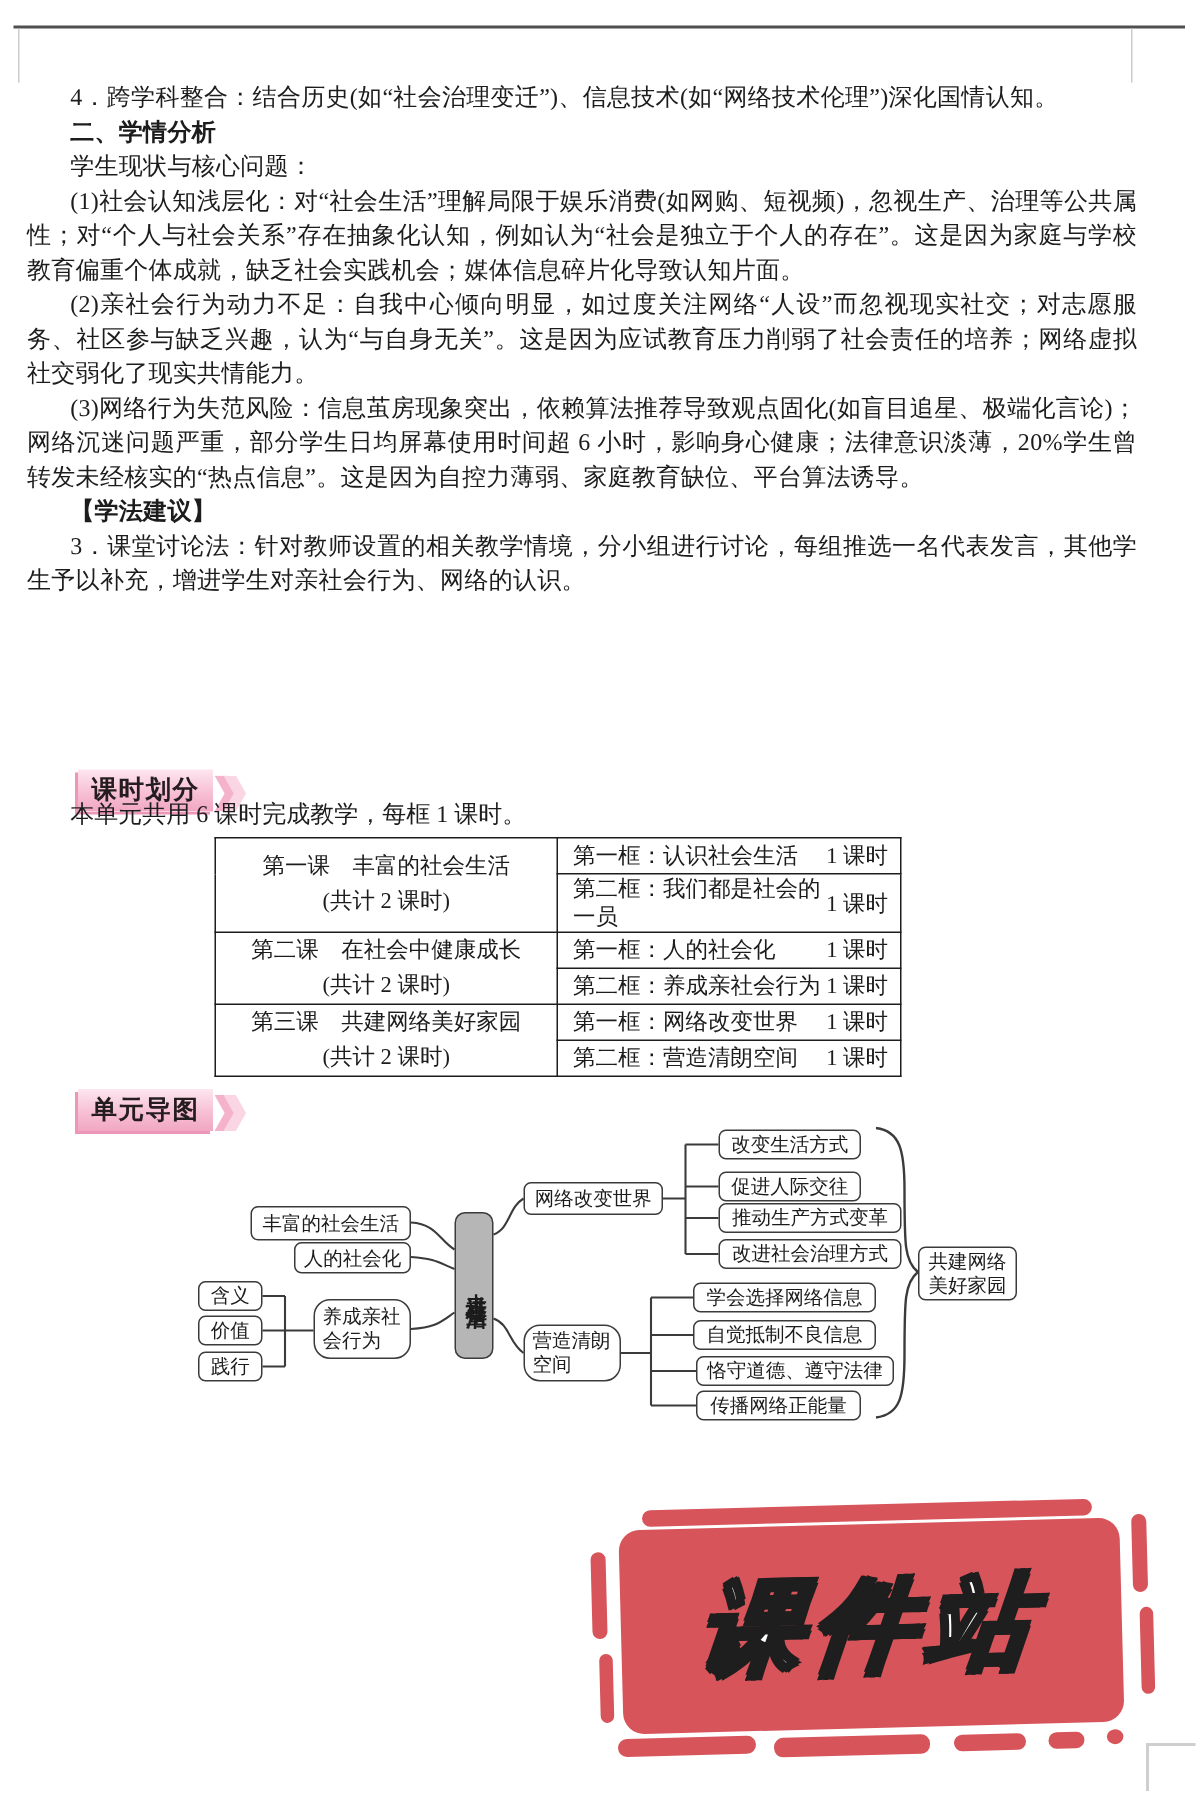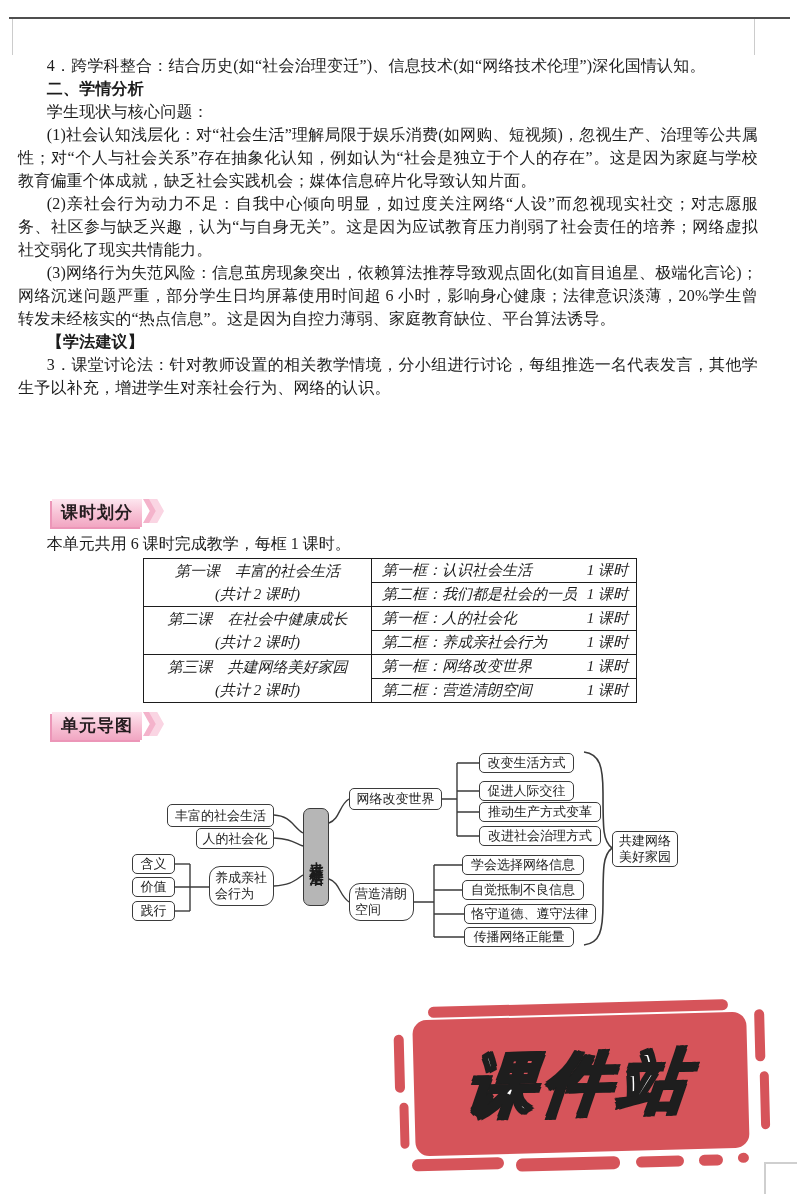--- a/index.html
+++ b/index.html
@@ -19,39 +19,39 @@
 
   
   .doc { position:absolute; left:18px; top:54px; width:740px; }
   .doc p {
     font-size:16px; line-height:23px; text-indent:1.8em;
     text-align:justify; letter-spacing:0.2px;
   }
   .doc p.bold { font-weight:bold; }
 
   
-  .badge { position:absolute; display:flex; align-items:flex-start; height:42px;
+  .badge { position:absolute; display:flex; align-items:flex-end; height:42px;
     font-family:"Liberation Sans","DejaVu Sans",sans-serif; }
   .badge-label {
     display:inline-block; padding:2px 9px 3px 9px;
     background:linear-gradient(180deg,#fde6ef 0%,#f7c0d4 55%,#f1a6c2 100%);
     box-shadow:-2px 2px 0 #ec96b8;
     font-size:17px; font-weight:bold; color:#241c1f; letter-spacing:1px;
   }
   .badge-chevron { width:15px; height:24px; margin-left:-7px;
     clip-path:polygon(0 0,55% 0,100% 50%,55% 100%,0 100%,45% 50%); }
   .badge-chevron.c1 { background:#f4b3cb; margin-left:1px; }
   .badge-chevron.c2 { background:#fad5e3; margin-left:-9px; }
 
   .intro-line { position:absolute; left:18px; top:532px; width:740px;
     font-size:16px; line-height:23px; text-indent:1.8em; }
 
   
-  .sched { position:absolute; left:143px; top:558px; width:494px;
-    border-collapse:collapse; table-layout:fixed;font-style:italic; }
+  .sched { position:absolute; left:143px; top:558px; width:458px;
+    border-collapse:collapse; table-layout:fixed; }
   .sched td { border:1.5px solid #1d1d1d; height:24px; font-size:15px; padding:0; }
   .sched td.course { width:228px; text-align:center; vertical-align:middle; }
   .sched td.course div { line-height:23px; }
   .sched .cellflex { display:flex; justify-content:space-between; align-items:center; }
   .sched .fname { padding-left:10px; }
   .sched .fhours { padding-right:8px; white-space:nowrap; }
 
   
   .diagram { position:absolute; left:95px; top:745px; width:625px; height:212px;
     font-size:13px; }

